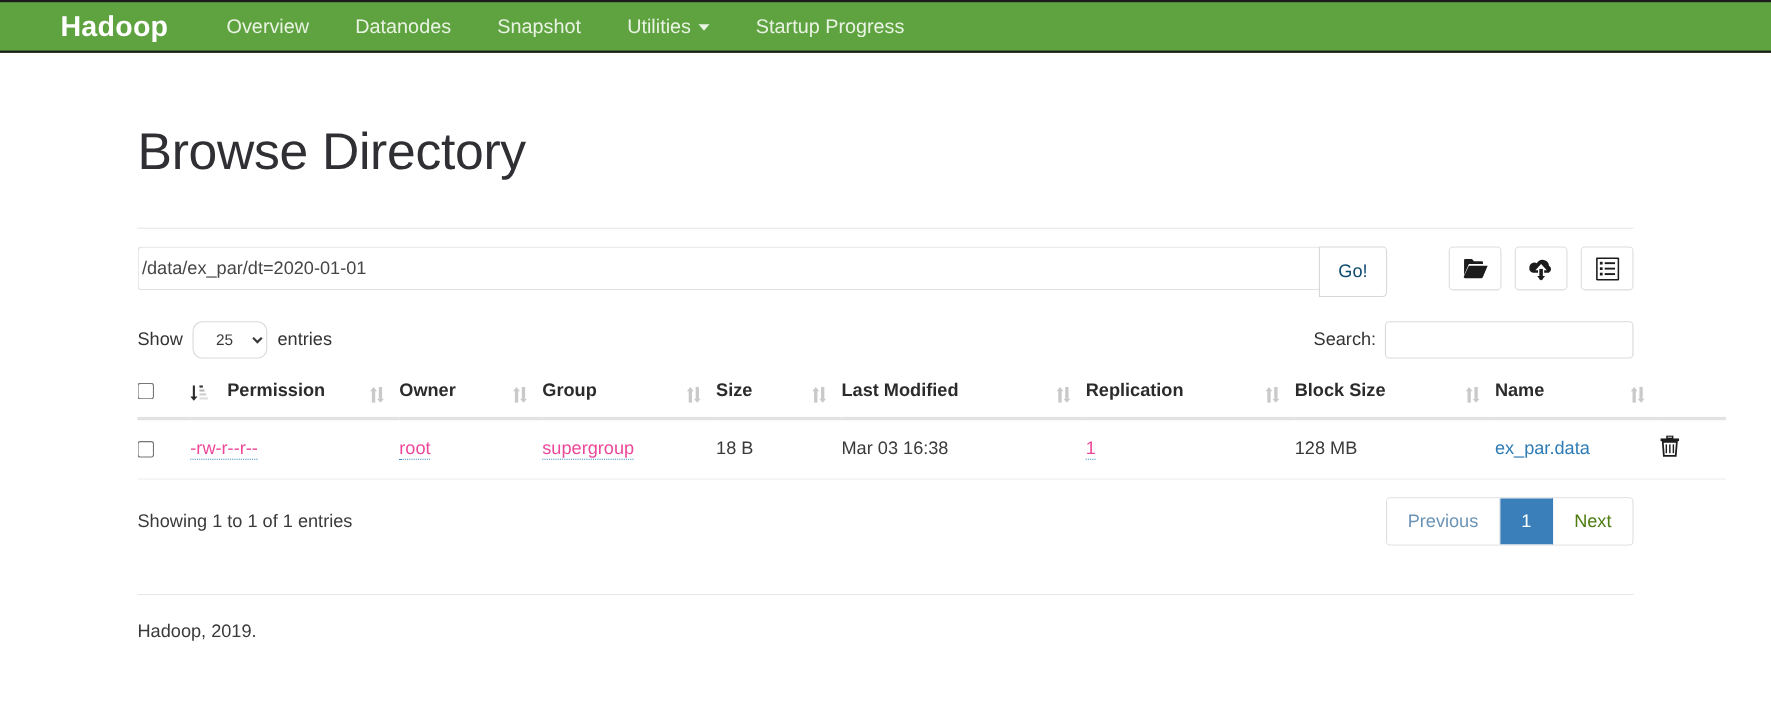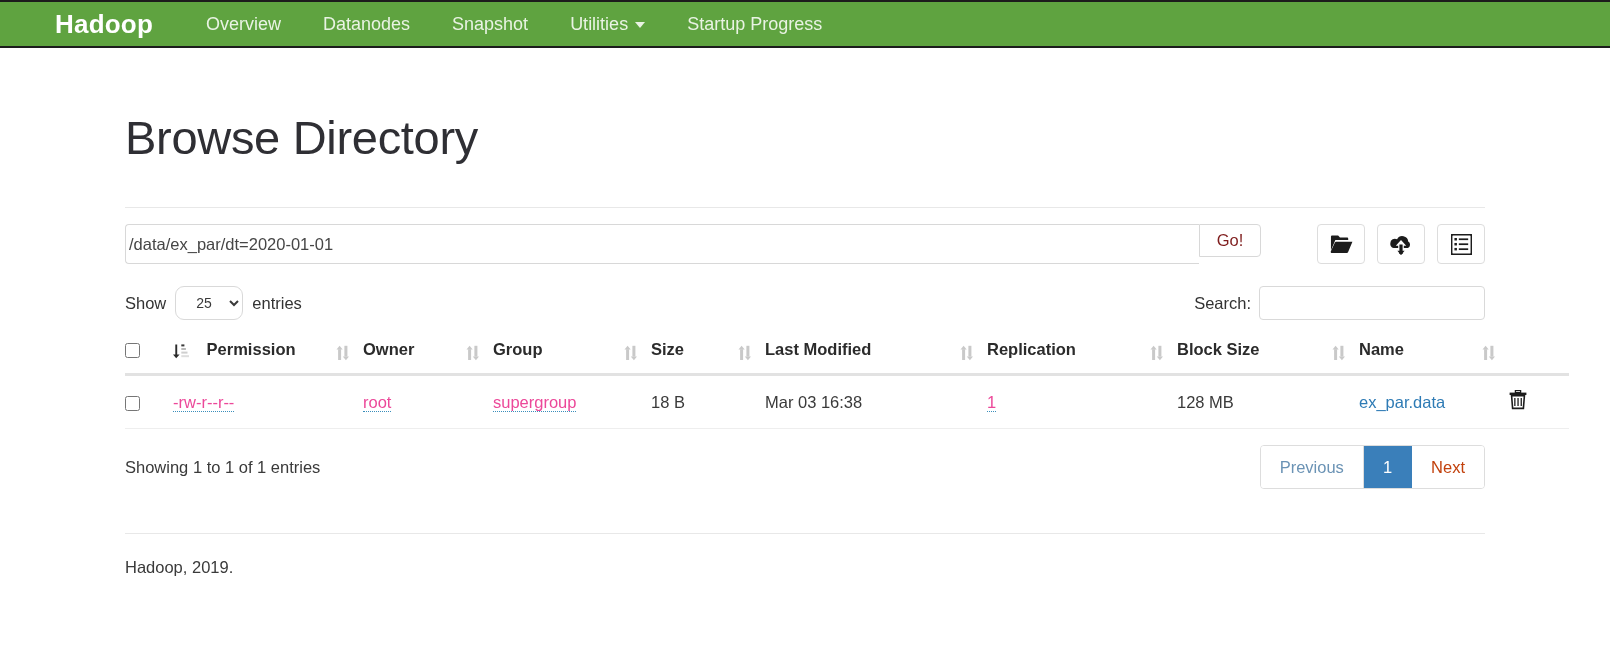--- a/index.html
+++ b/index.html
@@ -102,28 +102,28 @@
     border-right: none;
     border-radius: 4px 0 0 4px;
     padding: 0 3px;
     font-family: "Liberation Sans", sans-serif;
     font-size: 16.5px;
     color: #464646;
     outline: none;
     background: #fff;
   }
   .go-btn {
-    height: 33px;
+    height: 46px;
     min-width: 62px;
     border: 1px solid #d8d8d8;
     border-radius: 0 4px 4px 0;
     background: #ffffff;
     font-family: "Liberation Sans", sans-serif;
     font-size: 16.5px;
-    color: #7f1d1d;
+    color: #0c4a6e;
     cursor: pointer;
     padding: 0 14px;
   }
   .btn-group {
     display: flex;
     margin-left: 56px;
     gap: 12px;
   }
   .icon-btn {
     width: 48px;
@@ -273,21 +273,21 @@
   }
   .pagination {
     display: flex;
     border: 1px solid #dddddd;
     border-radius: 4px;
     overflow: hidden;
   }
   .pagination .page {
     padding: 9px 19px;
     font-size: 16.5px;
-    color: #c2410c;
+    color: #4d7c0f;
     background: #ffffff;
     cursor: pointer;
     border-right: 1px solid #dddddd;
     user-select: none;
     line-height: 24px;
   }
   .pagination .page:last-child { border-right: none; }
   .pagination .page.active {
     background: #3a7fba;
     color: #ffffff;

